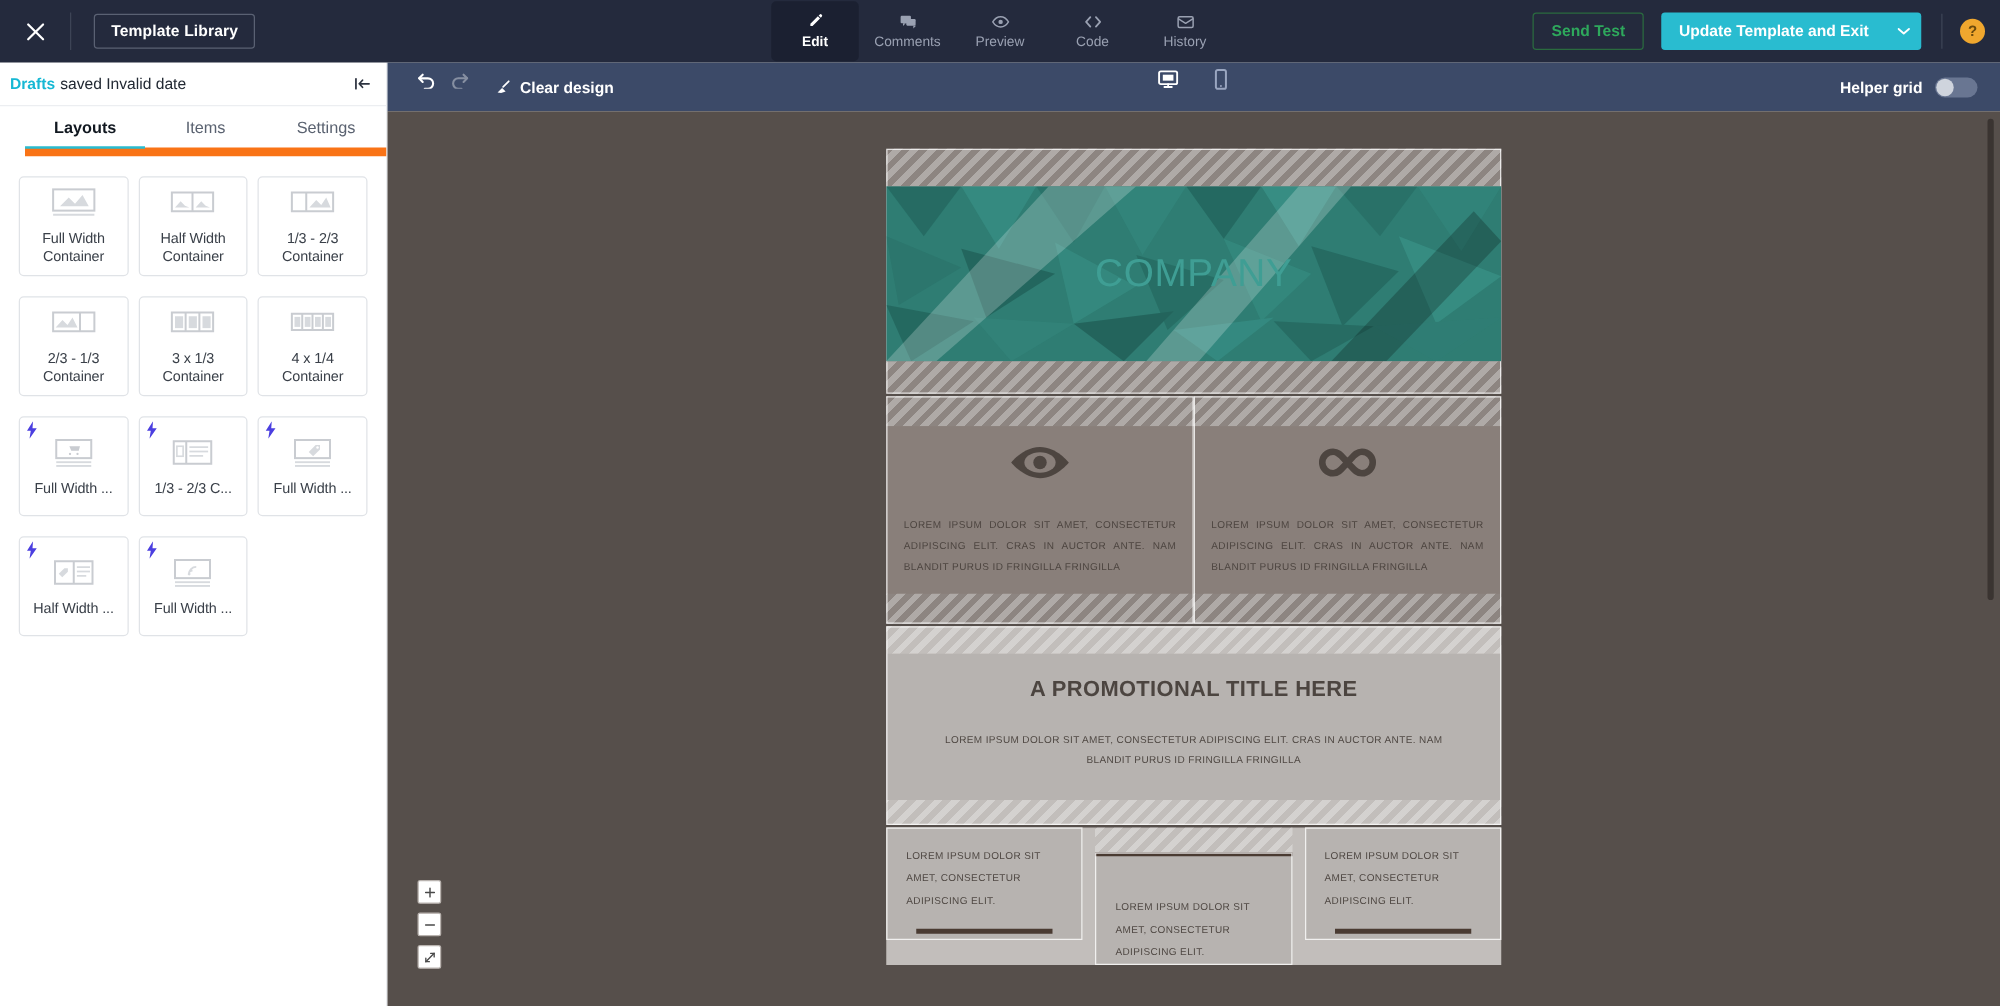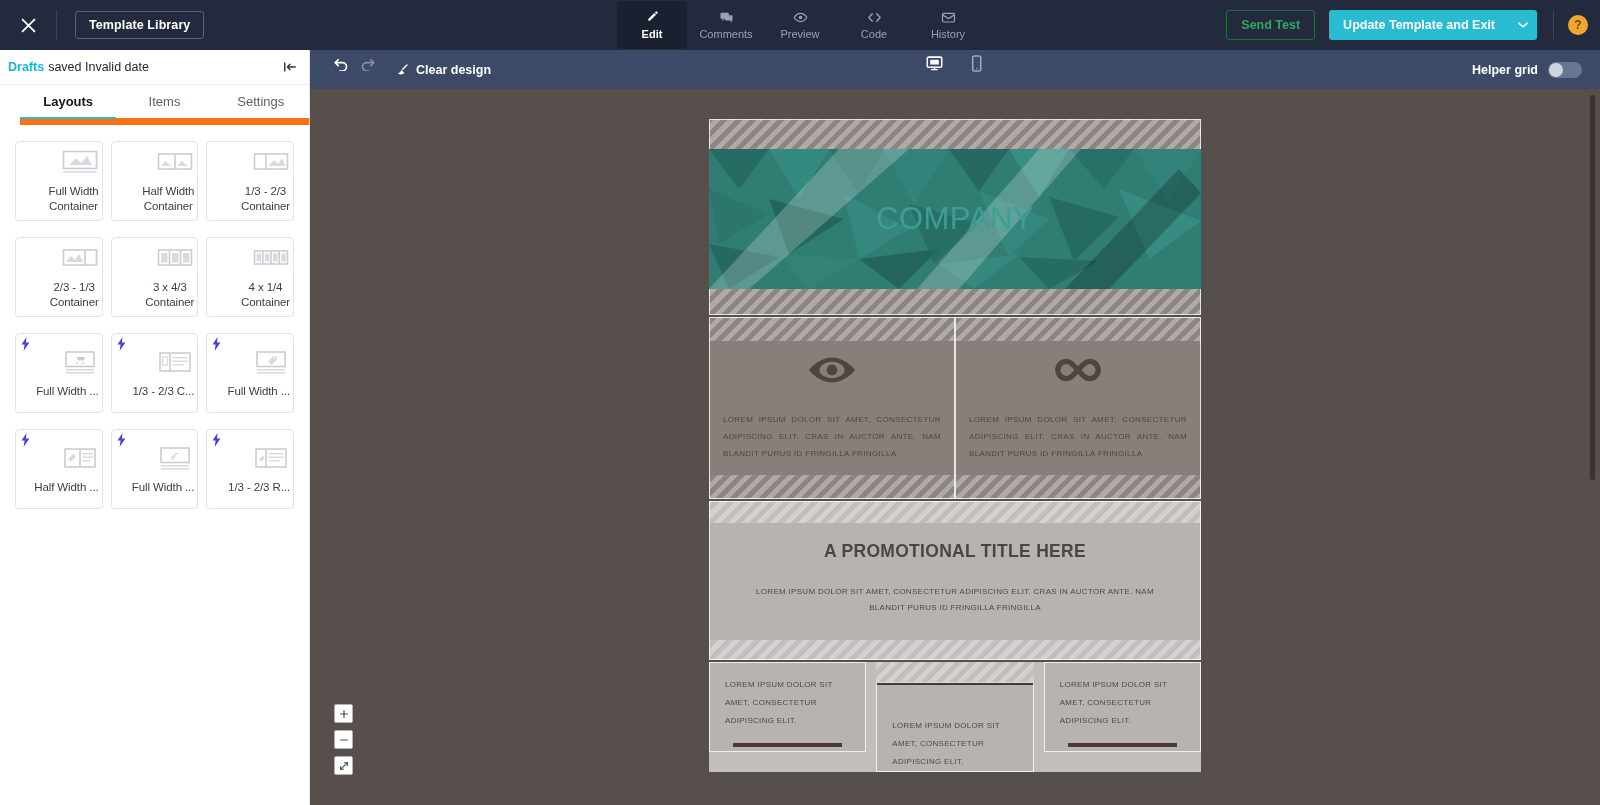--- a/index.html
+++ b/index.html
@@ -88,21 +88,21 @@
   .side-tab.active::after {
     content: ""; position: absolute; left: 0; right: 0; bottom: -1px; height: 2.5px; background: #29bcd0;
   }
 
   .layout-grid {
     padding: 16px 15px 10px 15px; display: grid; grid-template-columns: repeat(3, 1fr);
     gap: 16px 8px; align-content: start; overflow: hidden;
   }
   .layout-card {
     position: relative; height: 80px; border: 1px solid #e0e3e7; border-radius: 4px;
-    background: #fff; display: flex; flex-direction: column; align-items: flex-end;
+    background: #fff; display: flex; flex-direction: column; align-items: center;
     justify-content: center; gap: 6px; cursor: pointer; padding: 6px 3px;
   }
   .layout-card .thumb { height: 30px; display: flex; align-items: center; justify-content: center; }
   .layout-card .cap {
     font-size: 11.5px; color: #3a4049; text-align: center; line-height: 1.27; letter-spacing: -.1px;
     white-space: pre-line;
   }
   .bolt {
     position: absolute; left: 5px; top: 3px; width: 9px; height: 14px;
   }
@@ -370,21 +370,21 @@
         <div class="layout-card">
           <span class="thumb">
             <svg width="38" height="26" viewBox="0 0 38 26">
               <rect x="2.5" y="4" width="33" height="15" fill="none" stroke="#c9ccd1" stroke-width="1.6"></rect>
               <path d="M13.5 4 v15 M24.5 4 v15" stroke="#c9ccd1" stroke-width="1.6"></path>
               <rect x="5" y="7" width="6.5" height="9.5" fill="#d7dade"></rect>
               <rect x="16" y="7" width="6.5" height="9.5" fill="#d7dade"></rect>
               <rect x="27" y="7" width="6.5" height="9.5" fill="#d7dade"></rect>
             </svg>
           </span>
-          <span class="cap">3 x 4/3
+          <span class="cap">3 x 1/3
 Container</span>
         </div>
 
         <div class="layout-card">
           <span class="thumb">
             <svg width="38" height="26" viewBox="0 0 38 26">
               <rect x="2.5" y="5" width="33" height="13" fill="none" stroke="#c9ccd1" stroke-width="1.6"></rect>
               <path d="M10.8 5 v13 M19 5 v13 M27.3 5 v13" stroke="#c9ccd1" stroke-width="1.6"></path>
               <rect x="4.6" y="7.5" width="4.6" height="8" fill="#d7dade"></rect>
               <rect x="12.8" y="7.5" width="4.6" height="8" fill="#d7dade"></rect>
@@ -470,36 +470,20 @@
               <rect x="5" y="2" width="28" height="14.5" fill="none" stroke="#c9ccd1" stroke-width="1.6"></rect>
               <path d="M16 13.5 a6 6 0 0 1 6-6 M16 13.5 a3 3 0 0 1 3-3" fill="none" stroke="#d7dade" stroke-width="1.5"></path>
               <circle cx="16.3" cy="13.2" r="1.1" fill="#d7dade"></circle>
               <rect x="5" y="19" width="28" height="1.5" fill="#d7dade"></rect>
               <rect x="5" y="22" width="28" height="1.5" fill="#d7dade"></rect>
             </svg>
           </span>
           <span class="cap">Full Width ...</span>
         </div>
 
-        <div class="layout-card">
-          <svg class="bolt" viewBox="0 0 9 14">
-            <path d="M5.4 0 L0.6 7.6 H3.6 L2.6 14 L8.4 5.6 H5.0 Z" fill="#4b3fe0"></path>
-          </svg>
-          <span class="thumb">
-            <svg width="38" height="26" viewBox="0 0 38 26">
-              <rect x="4" y="3" width="30" height="18" fill="none" stroke="#c9ccd1" stroke-width="1.6"></rect>
-              <path d="M14 3 v18" stroke="#c9ccd1" stroke-width="1.6"></path>
-              <path d="M7 13.5 L10 10.5 h2 v2 L9 15.5 Z" fill="#d7dade"></path>
-              <rect x="16.5" y="7" width="15" height="1.4" fill="#d7dade"></rect>
-              <rect x="16.5" y="10.5" width="15" height="1.4" fill="#d7dade"></rect>
-              <rect x="16.5" y="14" width="11" height="1.4" fill="#d7dade"></rect>
-            </svg>
-          </span>
-          <span class="cap">1/3 - 2/3 R...</span>
-        </div>
 
       </div>
     </div>
 
     <div class="canvas-wrap">
 
       <div class="canvas-toolbar">
         <div class="ct-icon">
           <svg viewBox="0 0 18 16">
             <path d="M5 3.5 L1.5 7 L5 10.5" fill="none" stroke="#fff" stroke-width="2" stroke-linecap="round" stroke-linejoin="round"></path>

